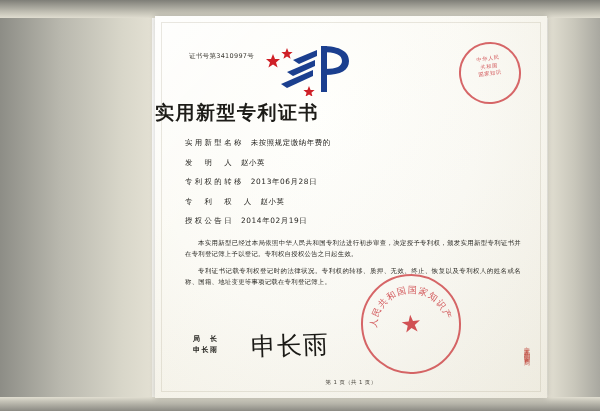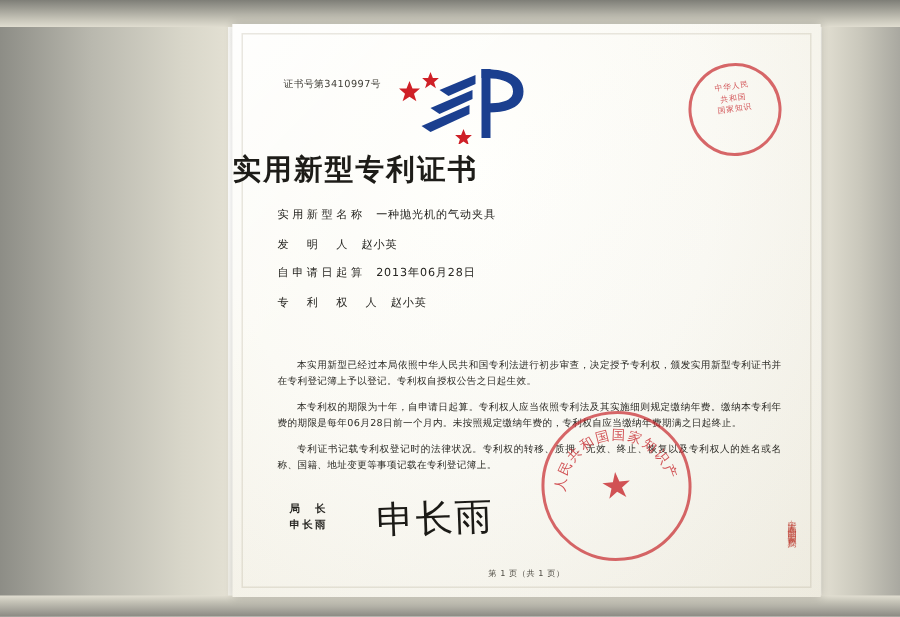--- a/index.html
+++ b/index.html
@@ -262,39 +262,42 @@
         <div class="st-line">中华人民</div>
         <div class="st-line" style="margin-top:0">共和国</div>
         <div class="st-line" style="margin-top:0">国家知识</div>
       </div>
 
       <div class="title">实用新型专利证书</div>
 
       <div class="fields">
         <div class="field-row">
           <span class="field-label">实用新型名称</span>
-          <span class="field-value">一种抛光机的气动夹具</span>
+          <span class="field-value">未按照规定缴纳年费的</span>
         </div>
         <div class="field-row">
           <span class="field-label">发　明　人</span>
           <span class="field-value">赵小英</span>
         </div>
         <div class="field-row">
-          <span class="field-label">自申请日起算</span>
+          <span class="field-label">专利权的转移</span>
           <span class="field-value">2013年06月28日</span>
         </div>
         <div class="field-row">
           <span class="field-label">专　利　权　人</span>
           <span class="field-value">赵小英</span>
         </div>
+        <div class="field-row">
+          <span class="field-label">授权公告日</span>
+          <span class="field-value">2014年02月19日</span>
+        </div>
       </div>
 
       <div class="body-text">
         <p>本实用新型已经过本局依照中华人民共和国专利法进行初步审查，决定授予专利权，颁发实用新型专利证书并在专利登记簿上予以登记。专利权自授权公告之日起生效。</p>
-        <p>本专利权的期限为十年，自申请日起算。专利权人应当依照专利法及其实施细则规定缴纳年费。缴纳本专利年费的期限是每年06月28日前一个月内。未按照规定缴纳年费的，专利权自应当缴纳年费期满之日起终止。</p>
         <p>专利证书记载专利权登记时的法律状况。专利权的转移、质押、无效、终止、恢复以及专利权人的姓名或名称、国籍、地址变更等事项记载在专利登记簿上。</p>
       </div>
 
       <div class="sign-block">
         <div>局　长</div>
         <div>申长雨</div>
       </div>
       <div class="sign-name">申长雨</div>
 
       <div class="stamp stamp-big">

